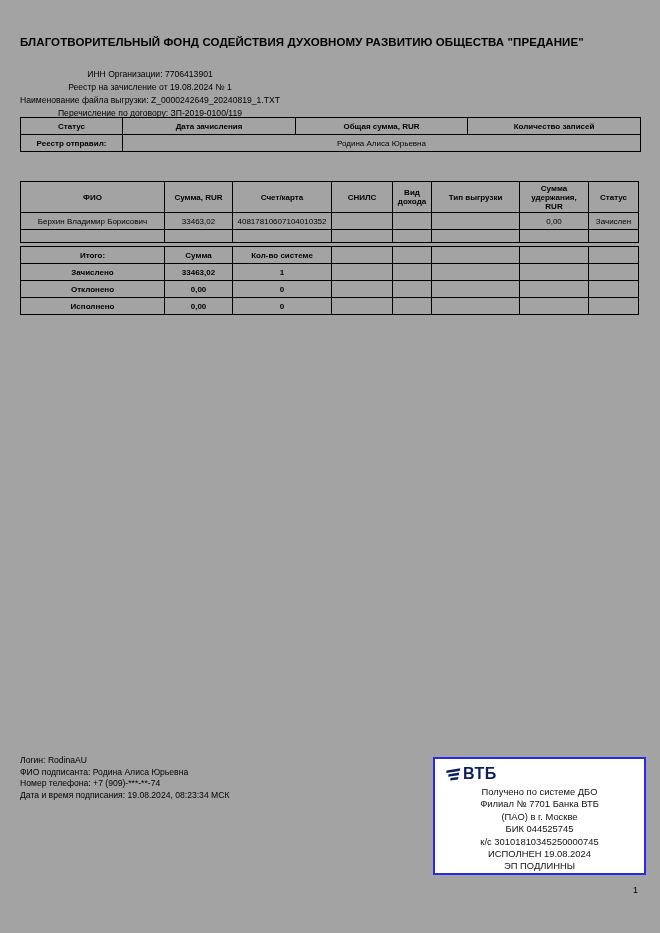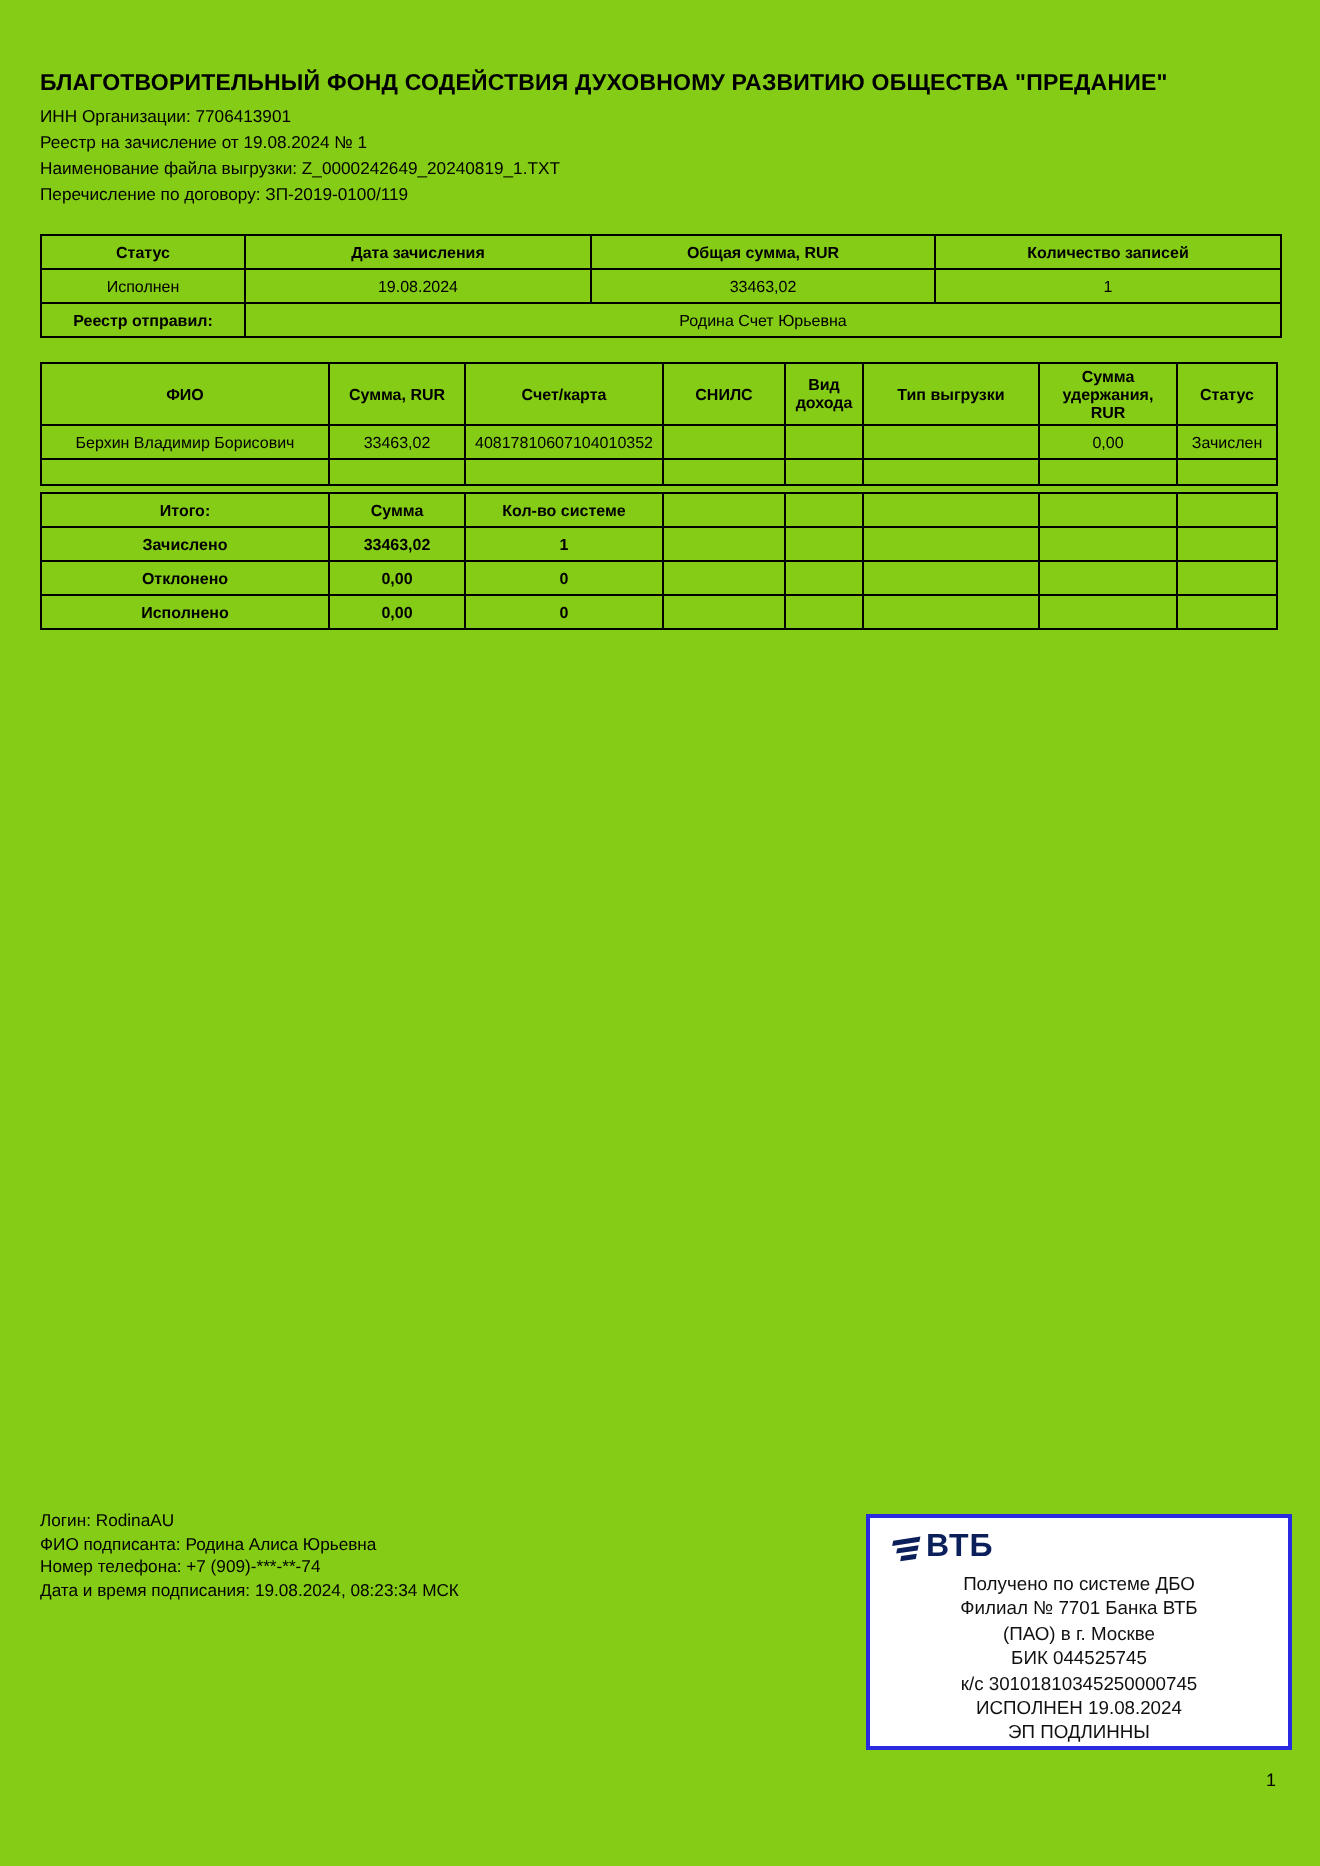--- a/index.html
+++ b/index.html
@@ -1,24 +1,24 @@
 <!DOCTYPE html>
 <html><head>
 <meta charset="utf-8">
 <style>
   * { margin:0; padding:0; box-sizing:border-box; }
   html,body { background:#888; }
   .page {
     position:relative; width:660px; height:933px; margin:0 auto;
-    background:#84cc16; font-family:"Liberation Sans", sans-serif; color:#000;
+    background:#a3a3a3; font-family:"Liberation Sans", sans-serif; color:#000;
     overflow:hidden;
   }
   .doc-title { position:absolute; left:20px; top:36px; width:620px;
     font-size:11.5px; font-weight:bold; letter-spacing:.1px; }
-  .info-lines { position:absolute; left:20px; top:52px; font-size:8.6px; line-height:13px; }
+  .info-lines { position:absolute; left:20px; top:68px; font-size:8.6px; line-height:13px;text-align:center; }
 
   table { border-collapse:collapse; table-layout:fixed; }
   th, td { border:1px solid #000; font-size:8px; text-align:center;
     padding:1px 2px; overflow:hidden; }
   th { font-weight:bold; }
 
   .t1 { position:absolute; left:20px; top:117px; width:620px; }
   .t1 tr { height:17px; }
   .t1 .sender-label { font-weight:bold; }
 
@@ -67,28 +67,22 @@
         <col style="width:173px">
       </colgroup>
     <tbody>
         <tr>
       <th>Статус</th>
       <th>Дата зачисления</th>
       <th>Общая сумма, RUR</th>
       <th>Количество записей</th>
     </tr>
     <tr>
-      <td>Исполнен</td>
-      <td>19.08.2024</td>
-      <td>33463,02</td>
-      <td>1</td>
-    </tr>
-    <tr>
       <td class="sender-label">Реестр отправил:</td>
-      <td colspan="3">Родина Счет Юрьевна</td>
+      <td colspan="3">Родина Алиса Юрьевна</td>
     </tr>
   </tbody>
     </table>
 
   <table class="t2">
     <colgroup>
         <col style="width:144px">
         <col style="width:68px">
         <col style="width:99px">
         <col style="width:61px">

